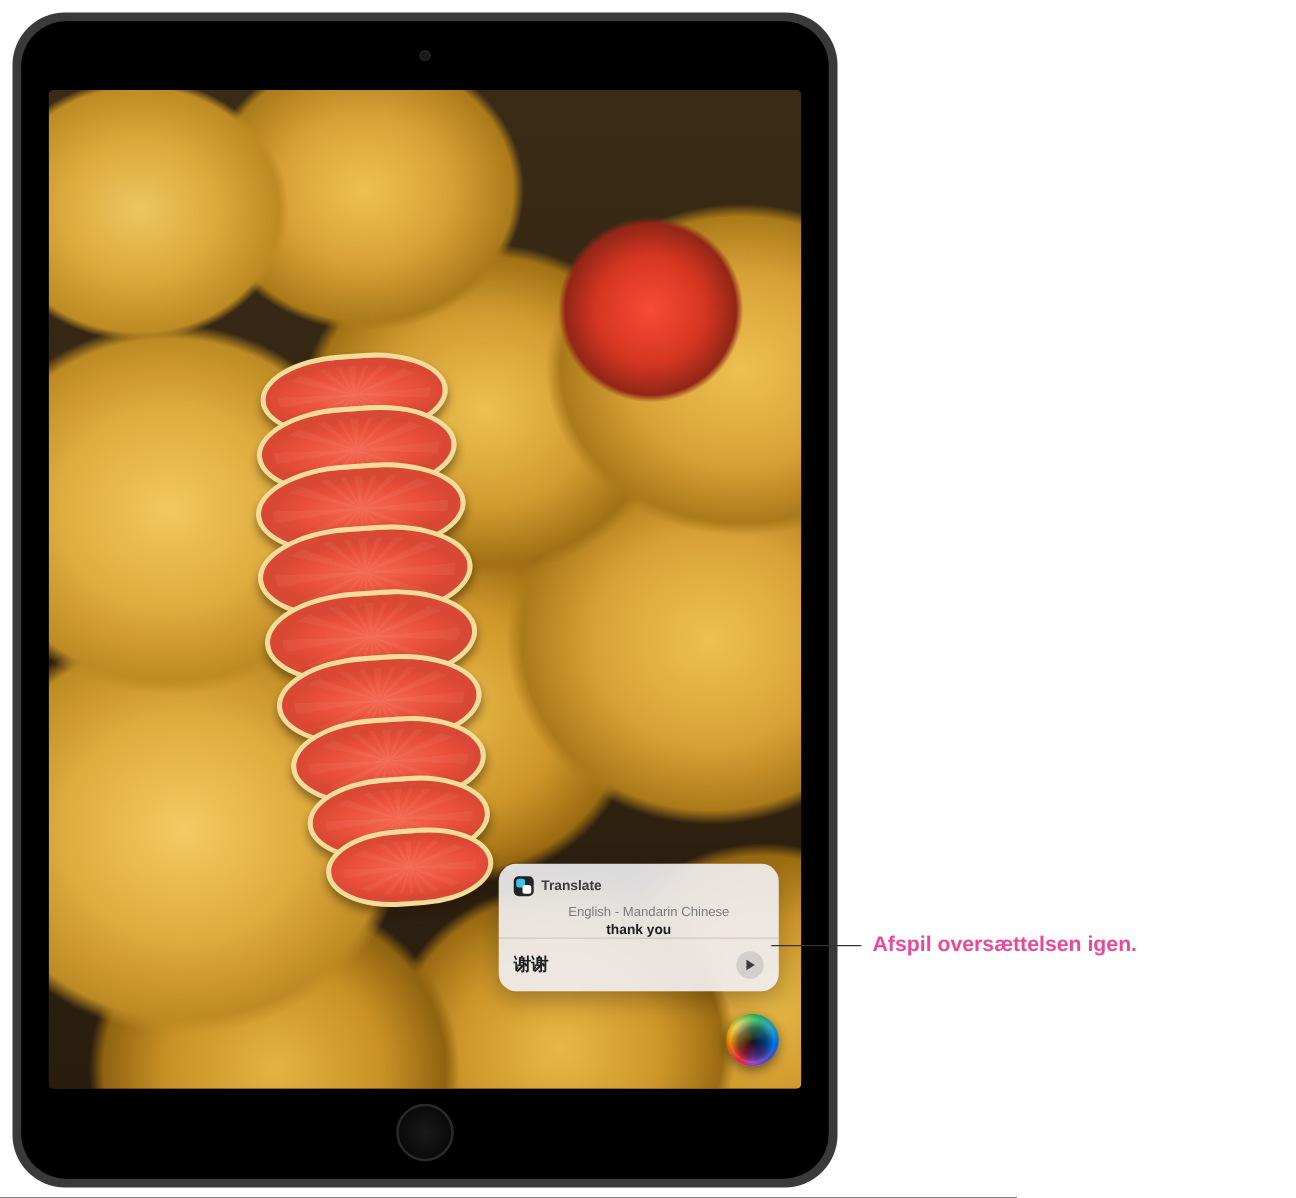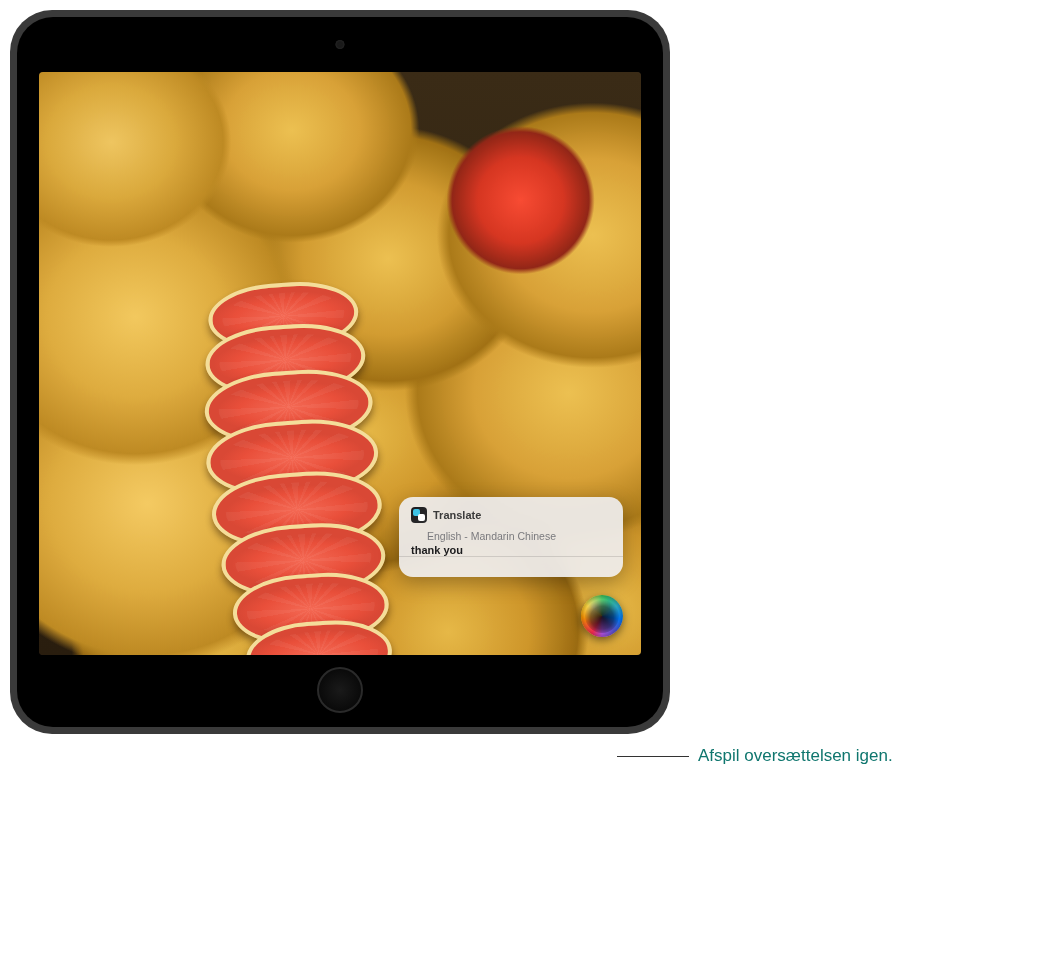--- a/index.html
+++ b/index.html
@@ -10,24 +10,25 @@
     background: #fff;
     position: relative;
   }
 
   
   .device-frame {
     position: absolute;
     left: 10px;
     top: 10px;
     width: 660px;
-    height: 724px;
+    height: 940px;
     background: #3a3a3a;
     border-radius: 42px;
     padding: 7px;
+    text-align: center;
   }
   .device-inner {
     width: 100%;
     height: 100%;
     background: #000;
     border-radius: 36px;
     position: relative;
     overflow: hidden;
   }
   .camera {
@@ -236,22 +237,23 @@
     top: 756px;
     width: 72px;
     height: 1px;
     background: #333;
   }
   .callout-text {
     position: absolute;
     left: 698px;
     top: 746px;
     font-size: 17px;
-    color: #0f766e;
+    color: #ec4899;
     white-space: nowrap;
+    font-weight: bold;
   }
 </style>
 </head>
 <body>
 
 <div class="device-frame">
   <div class="device-inner">
     <div class="camera"></div>
 
     <div class="screen">
@@ -270,20 +272,28 @@
       </div>
 
       <div class="translate-card">
         <div class="card-header">
           <span class="app-icon"></span>
           <span class="card-title">Translate</span>
         </div>
         <div class="lang-label">English - Mandarin Chinese</div>
         <div class="source-phrase">thank you</div>
         <div class="card-divider"></div>
+        <div class="result-row">
+          <span class="translation-text">谢谢</span>
+          <span class="play-btn">
+            <svg viewBox="0 0 10 12">
+              <path d="M1 1 L9 6 L1 11 Z" fill="#3a3a3c"></path>
+            </svg>
+          </span>
+        </div>
       </div>
 
       <div class="siri-orb"></div>
     </div>
 
     <div class="home-button"></div>
   </div>
 </div>
 
 <div class="callout-line"></div>

